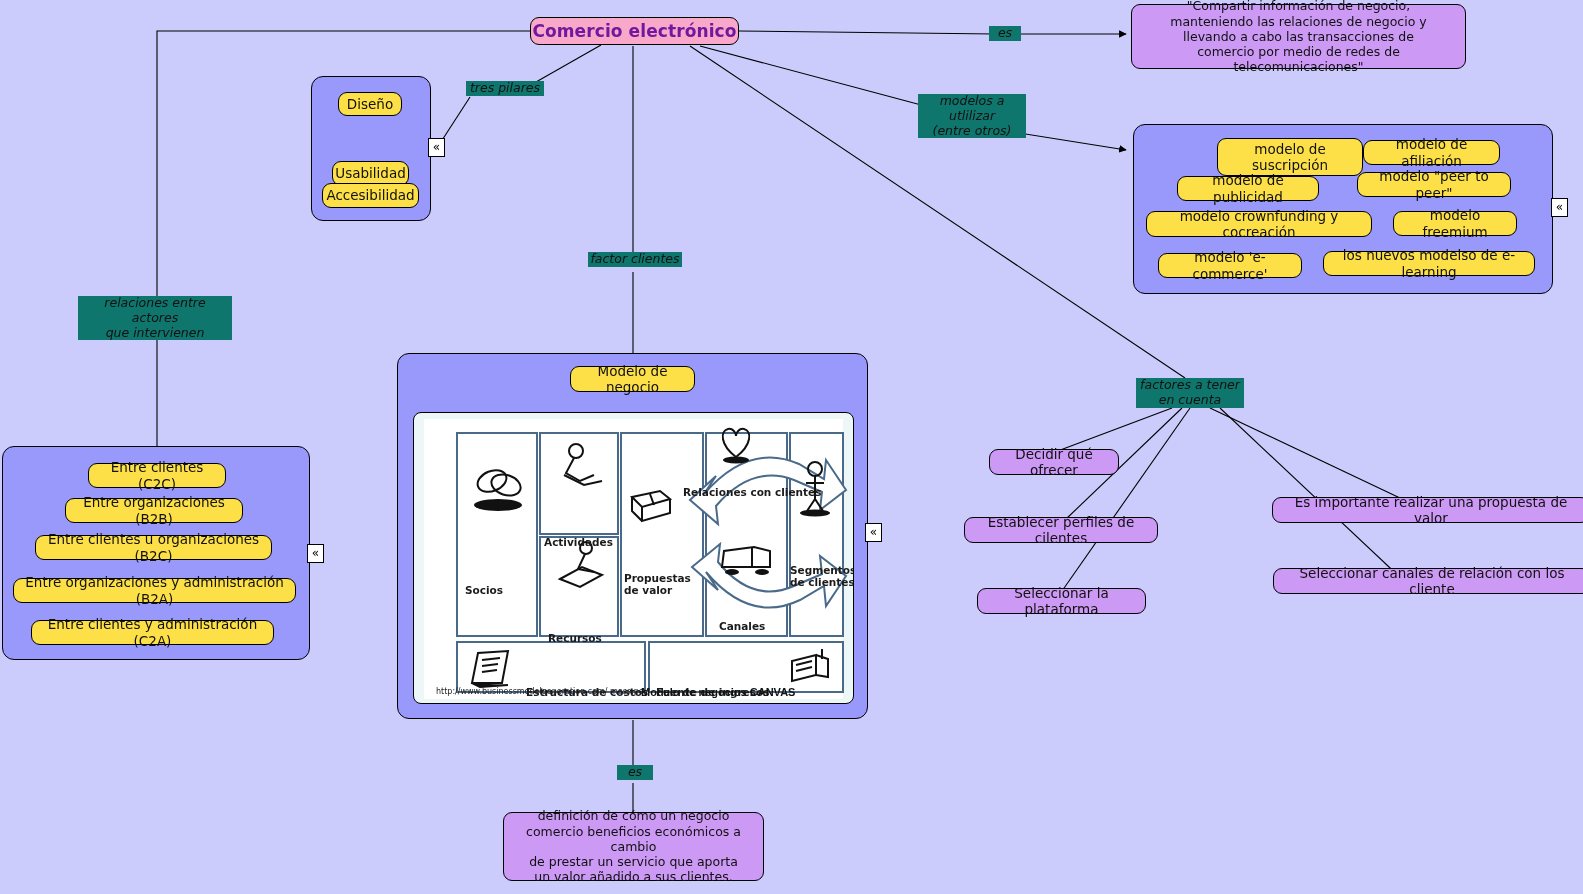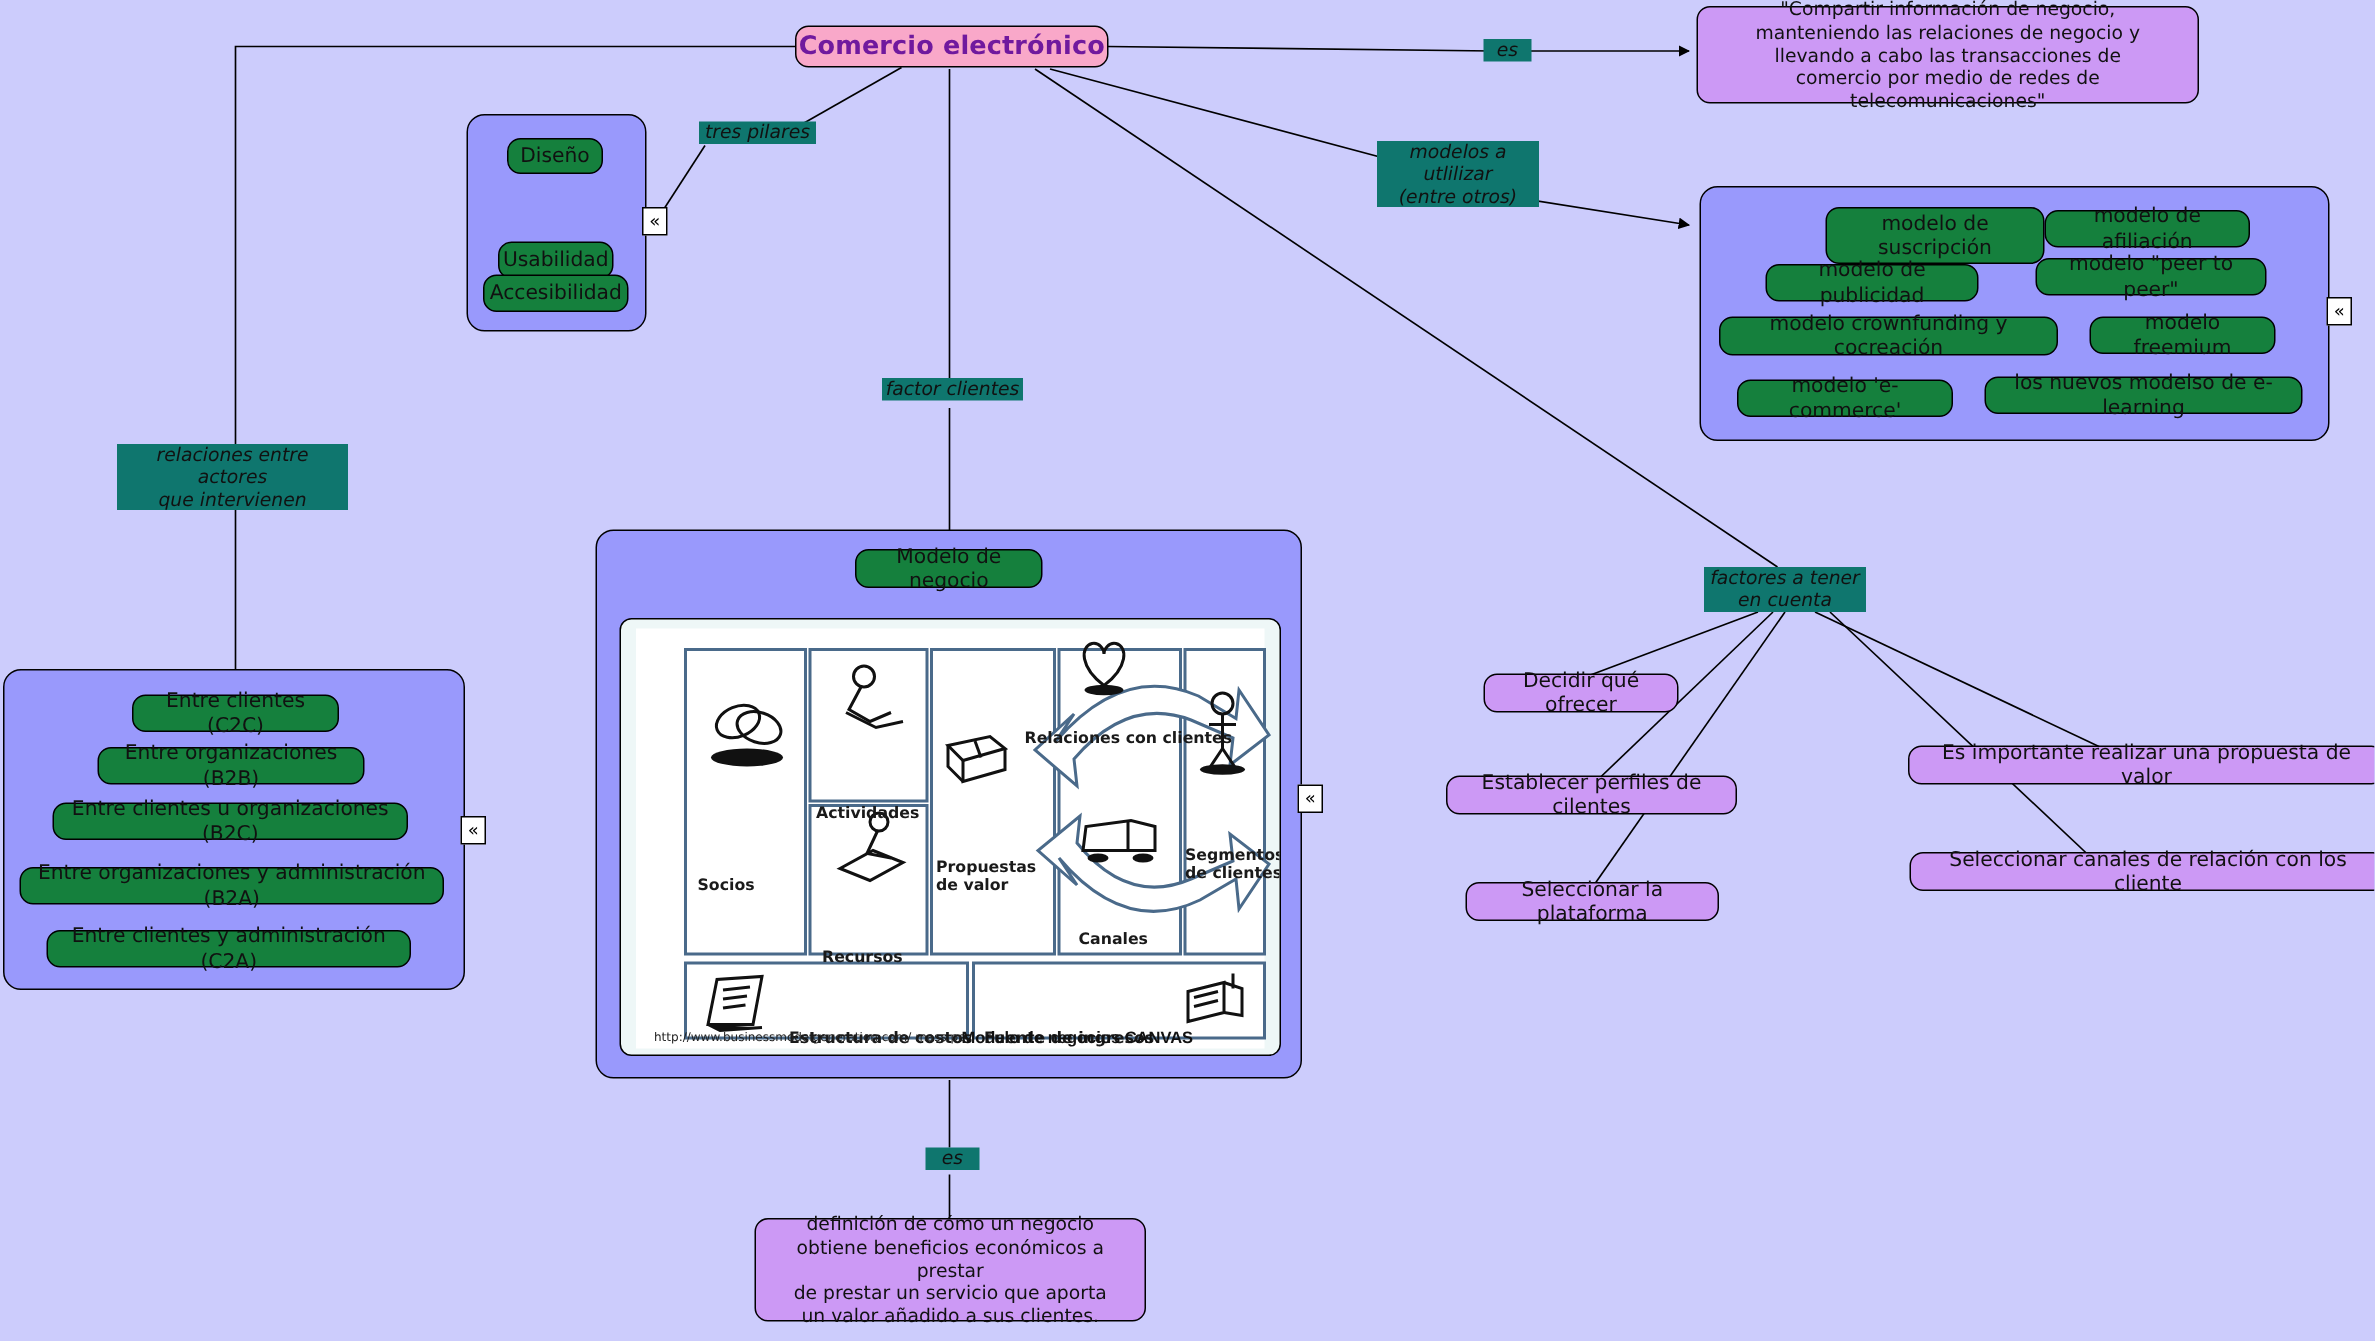--- a/index.html
+++ b/index.html
@@ -31,21 +31,21 @@
     border-radius: 9px;
     display: flex;
     align-items: center;
     justify-content: center;
     text-align: center;
     color: #111;
     line-height: 1.22;
     white-space: pre-line;
   }
   .node-white {
-    background: #15803d;
+    background: #fde047;
     font-size: 13.5px;
     padding: 2px 10px;
   }
   .node-violet {
     background: #cc99f5;
     font-size: 13.5px;
     padding: 4px 11px;
   }
   .group-box {
     position: absolute;
@@ -353,21 +353,21 @@
       <div class="cv-label" style="left:232px; top:242px;">Fuente de ingresos</div>
 
       <div class="cv-foot">http://www.businessmodelgeneration.com/  mass.pe</div>
       <div class="cv-foot-title">Modelo de negocios CANVAS</div>
     </div>
   </div>
 
   <div class="edge-label" style="left:617px; top:765px; width:32px;">es</div>
   <div class="node node-violet" style="left:503px; top:812px; width:261px; height:69px; font-size:12.5px;">
     <span>definición de cómo un negocio
-obtiene beneficios económicos a prestar
+comercio beneficios económicos a cambio
 de prestar un servicio que aporta
 un valor añadido a sus clientes.</span>
   </div>
 
   <div class="edge-label" style="left:1136px; top:378px; width:104px;">factores a tener
 en cuenta</div>
   <div class="node node-violet" style="left:989px; top:449px; width:130px; height:26px;">
     <span>Decidir qué ofrecer</span>
   </div>
   <div class="node node-violet" style="left:964px; top:517px; width:194px; height:26px;">

